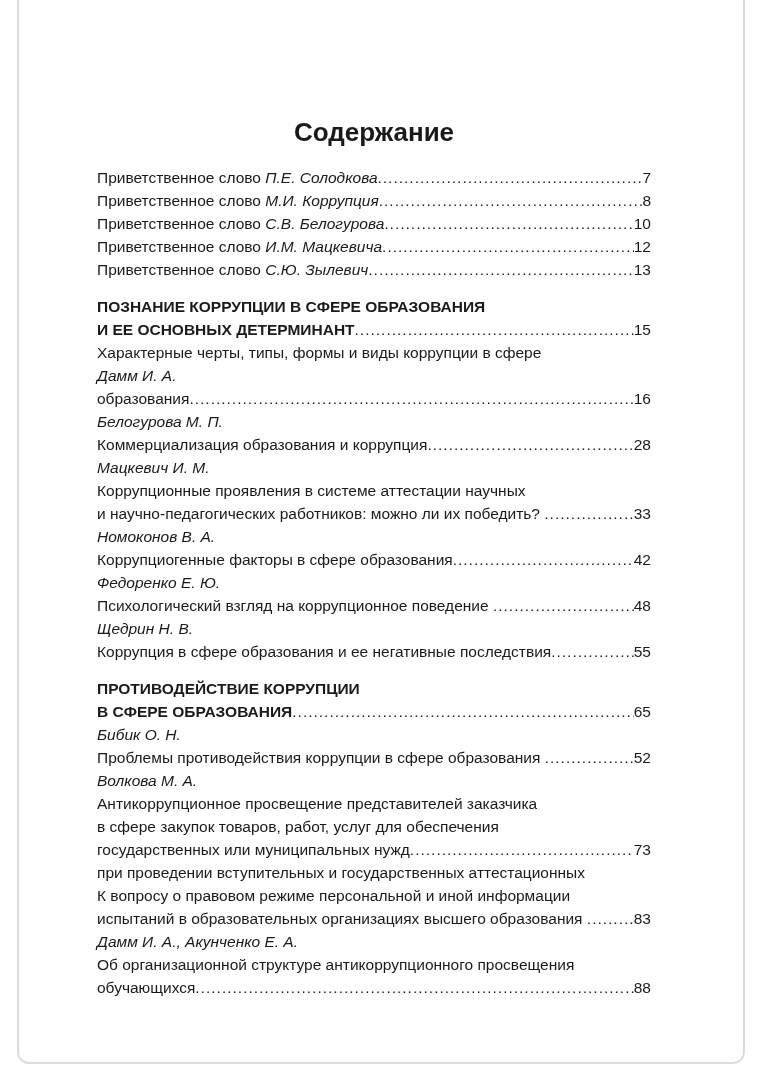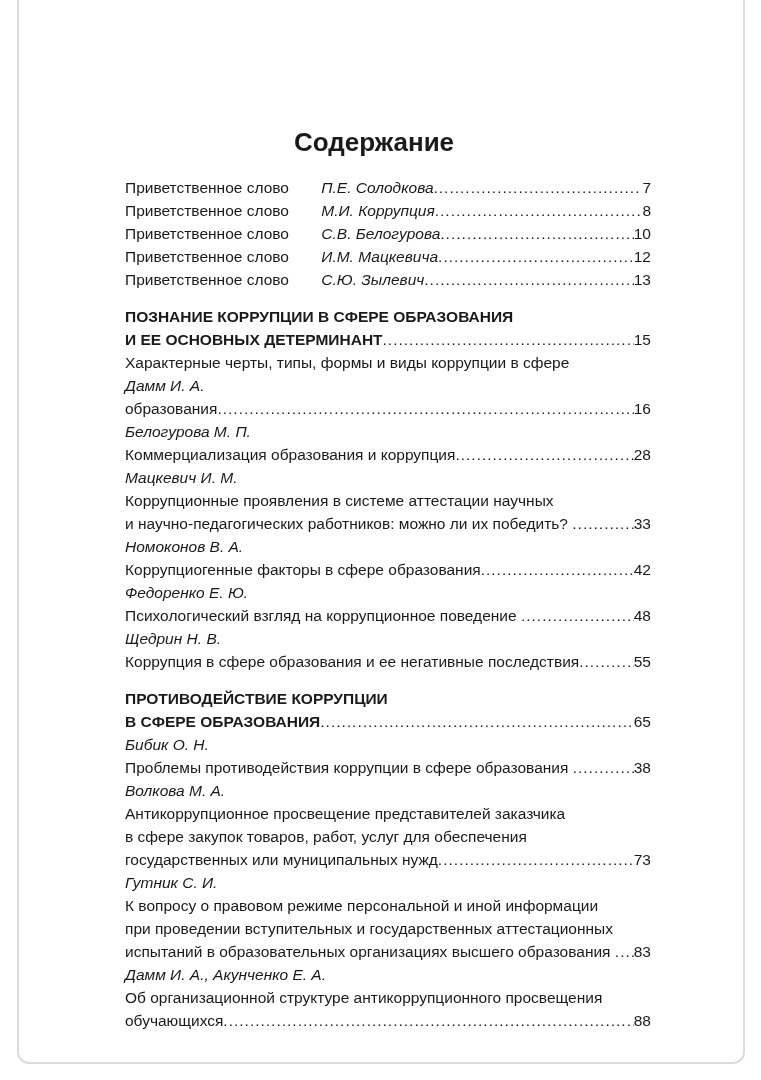--- a/index.html
+++ b/index.html
@@ -19,40 +19,40 @@
     right: 16px;
     top: -30px;
     bottom: 16px;
     border: 2px solid #dcdcdc;
     border-radius: 12px;
     pointer-events: none;
   }
   .content {
     position: absolute;
     left: 97px;
-    top: 126px;
+    top: 116px;
     width: 554px;
   }
   .toc-title {
     margin: 0 0 18px 0;
     font-size: 26px;
     line-height: 32px;
     font-weight: 700;
     text-align: center;
   }
   .row {
     display: flex;
     align-items: baseline;
     font-size: 15.5px;
     line-height: 23px;
   }
   .row.gap { margin-top: 14px; }
   .row.heading .txt { font-weight: 700; }
   .row.author .txt { font-style: italic; }
-  .txt { white-space: pre; margin-left: 28px; }
+  .txt { white-space: pre; }
   .txt.name { font-style: italic; }
   .leader {
     flex: 1 1 auto;
     overflow: hidden;
     white-space: nowrap;
     min-width: 6px;
   }
   .leader::after {
     content: "................................................................................................................................................................................................................";
     letter-spacing: 1px;
@@ -166,44 +166,41 @@
         <span class="txt">В СФЕРЕ ОБРАЗОВАНИЯ</span>
         <span class="leader"></span>
         <span class="page">65</span>
       </div>
       <div class="row author">
         <span class="txt">Бибик О. Н.</span>
       </div>
       <div class="row text">
         <span class="txt">Проблемы противодействия коррупции в сфере образования </span>
         <span class="leader"></span>
-        <span class="page">38</span>
+        <span class="page">52</span>
       </div>
       <div class="row author">
         <span class="txt">Волкова М. А.</span>
       </div>
       <div class="row text">
         <span class="txt">Антикоррупционное просвещение представителей заказчика</span>
       </div>
       <div class="row text">
         <span class="txt">в сфере закупок товаров, работ, услуг для обеспечения</span>
       </div>
       <div class="row text">
         <span class="txt">государственных или муниципальных нужд</span>
         <span class="leader"></span>
         <span class="page">73</span>
       </div>
-      <div class="row author">
-        <span class="txt">Гутник С. И.</span>
+      <div class="row text">
+        <span class="txt">при проведении вступительных и государственных аттестационных</span>
       </div>
       <div class="row text">
         <span class="txt">К вопросу о правовом режиме персональной и иной информации</span>
-      </div>
-      <div class="row text">
-        <span class="txt">при проведении вступительных и государственных аттестационных</span>
       </div>
       <div class="row text">
         <span class="txt">испытаний в образовательных организациях высшего образования </span>
         <span class="leader"></span>
         <span class="page">83</span>
       </div>
       <div class="row author">
         <span class="txt">Дамм И. А., Акунченко Е. А.</span>
       </div>
       <div class="row text">

